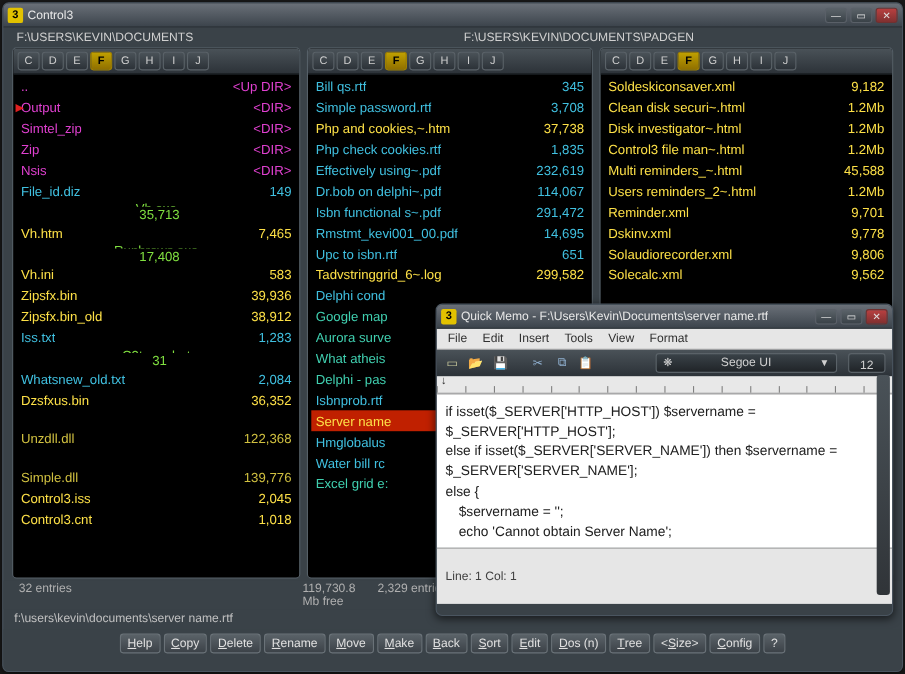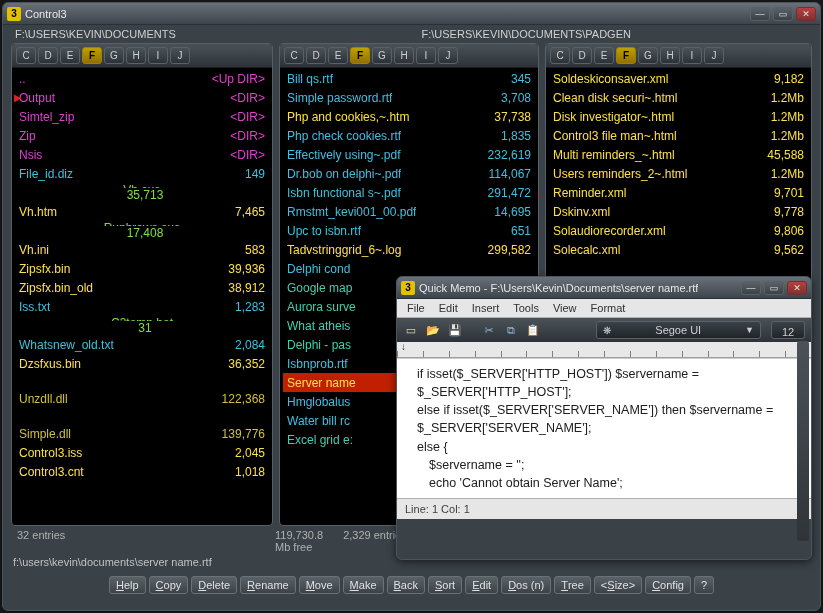--- a/index.html
+++ b/index.html
@@ -43,23 +43,23 @@
   .memo { left:396px; top:276px; width:416px; height:284px; }
   .menubar { display:flex; gap:14px; padding:3px 10px; background:#e6e6e6; color:#303030; font-size:11px; border-bottom:1px solid #b0b0b0;}
   .toolbar2 { display:flex; align-items:center; gap:6px; padding:2px 6px; background:linear-gradient(#4a5258,#2c3238); height:24px;}
   .tbicon { width:16px; height:16px; display:flex; align-items:center; justify-content:center; color:#d0d0a0; font-size:11px;}
   .fontsel { flex:0 0 165px; height:18px; background:linear-gradient(#3a4248,#202428); border:1px solid #5a6268; border-radius:3px; color:#d0d0d0; font-size:11px; display:flex; align-items:center; padding:0 6px; margin-left:auto; justify-content:space-between;}
   .fontsize { width:34px; height:18px; background:linear-gradient(#3a4248,#202428); border:1px solid #5a6268; border-radius:3px; color:#d0d0d0; font-size:11px; display:flex; align-items:flex-end; justify-content:center; margin-left:4px;}
   .ruler { height:16px; background:#e8e8e8; border-bottom:1px solid #a0a0a0; position:relative; display:flex; align-items:flex-end;}
   .ruler::before{content:"↓"; position:absolute; left:4px; top:-1px; font-size:10px; color:#303030;}
   .ruler::after{content:"↓"; position:absolute; right:4px; top:-1px; font-size:10px; color:#303030;}
   .tick { flex:1; border-left:1px solid #808080; height:6px;}
-  .editor { flex:1; background:#fff; color:#202020; font-size:12.5px; padding:6px 20px; line-height:1.45; overflow:auto; border-top:1px solid #ccc; white-space:pre-wrap;}
+  .editor { flex:1; background:#fff; color:#202020; font-size:12.5px; padding:6px 8px; line-height:1.45; overflow:auto; border-top:1px solid #ccc; white-space:pre-wrap;}
   .editor .ind { padding-left:12px; display:block;}
-  .memostatus { background:#e6e6e6; color:#404040; font-size:11px; padding:4px 8px; border-top:1px solid #b0b0b0;}
+  .memostatus { background:#e6e6e6; color:#404040; font-size:11px; padding:19px 8px; border-top:1px solid #b0b0b0;}
   .scrollbar-v { position:absolute; right:2px; top:64px; bottom:18px; width:12px; background:linear-gradient(#4a5258,#303438); border-radius:3px;}
 
   
   .c-magenta{color:#e040d0;} .c-aqua{color:#40c0e0;} .c-lime{color:#80e040;flex-direction:column;} .c-white{color:#fde047;} .c-yellow{color:#d0c040;margin-top:16px;} .c-teal{color:#40d0b0;}
 </style>
 </head>
 <body>
 
 <div class="window" style="left:2px; top:2px; width:819px; height:609px;">
   <div class="titlebar">

